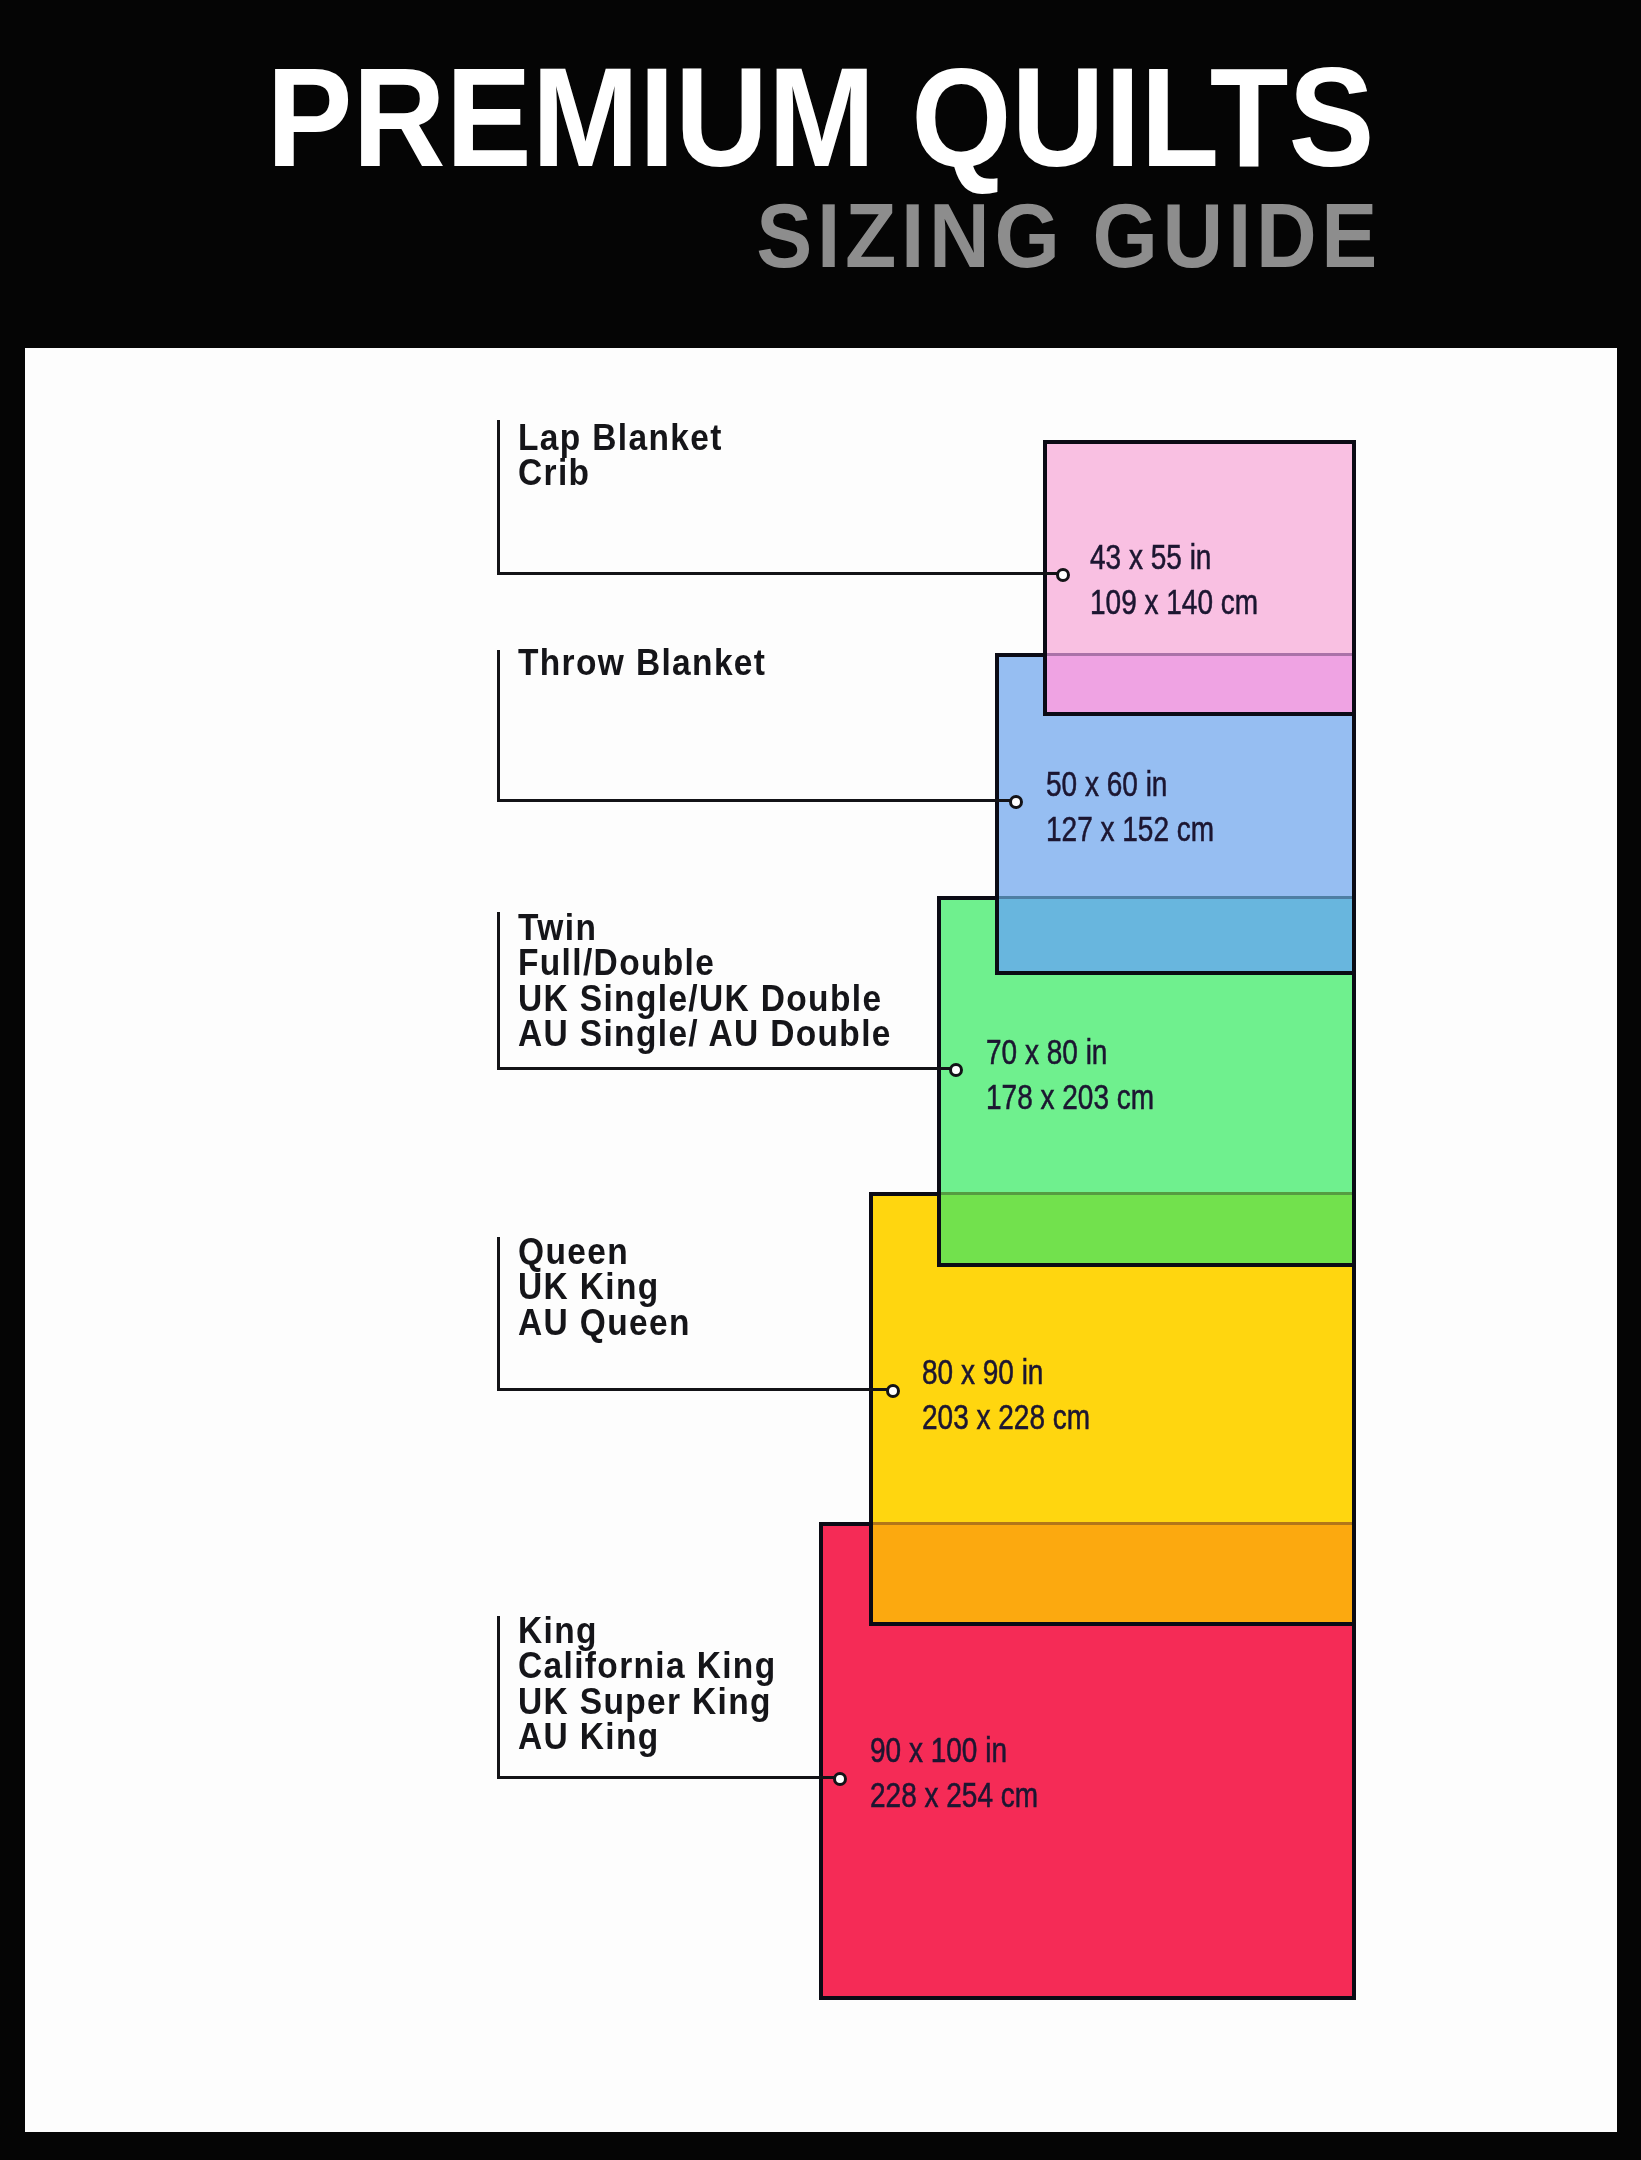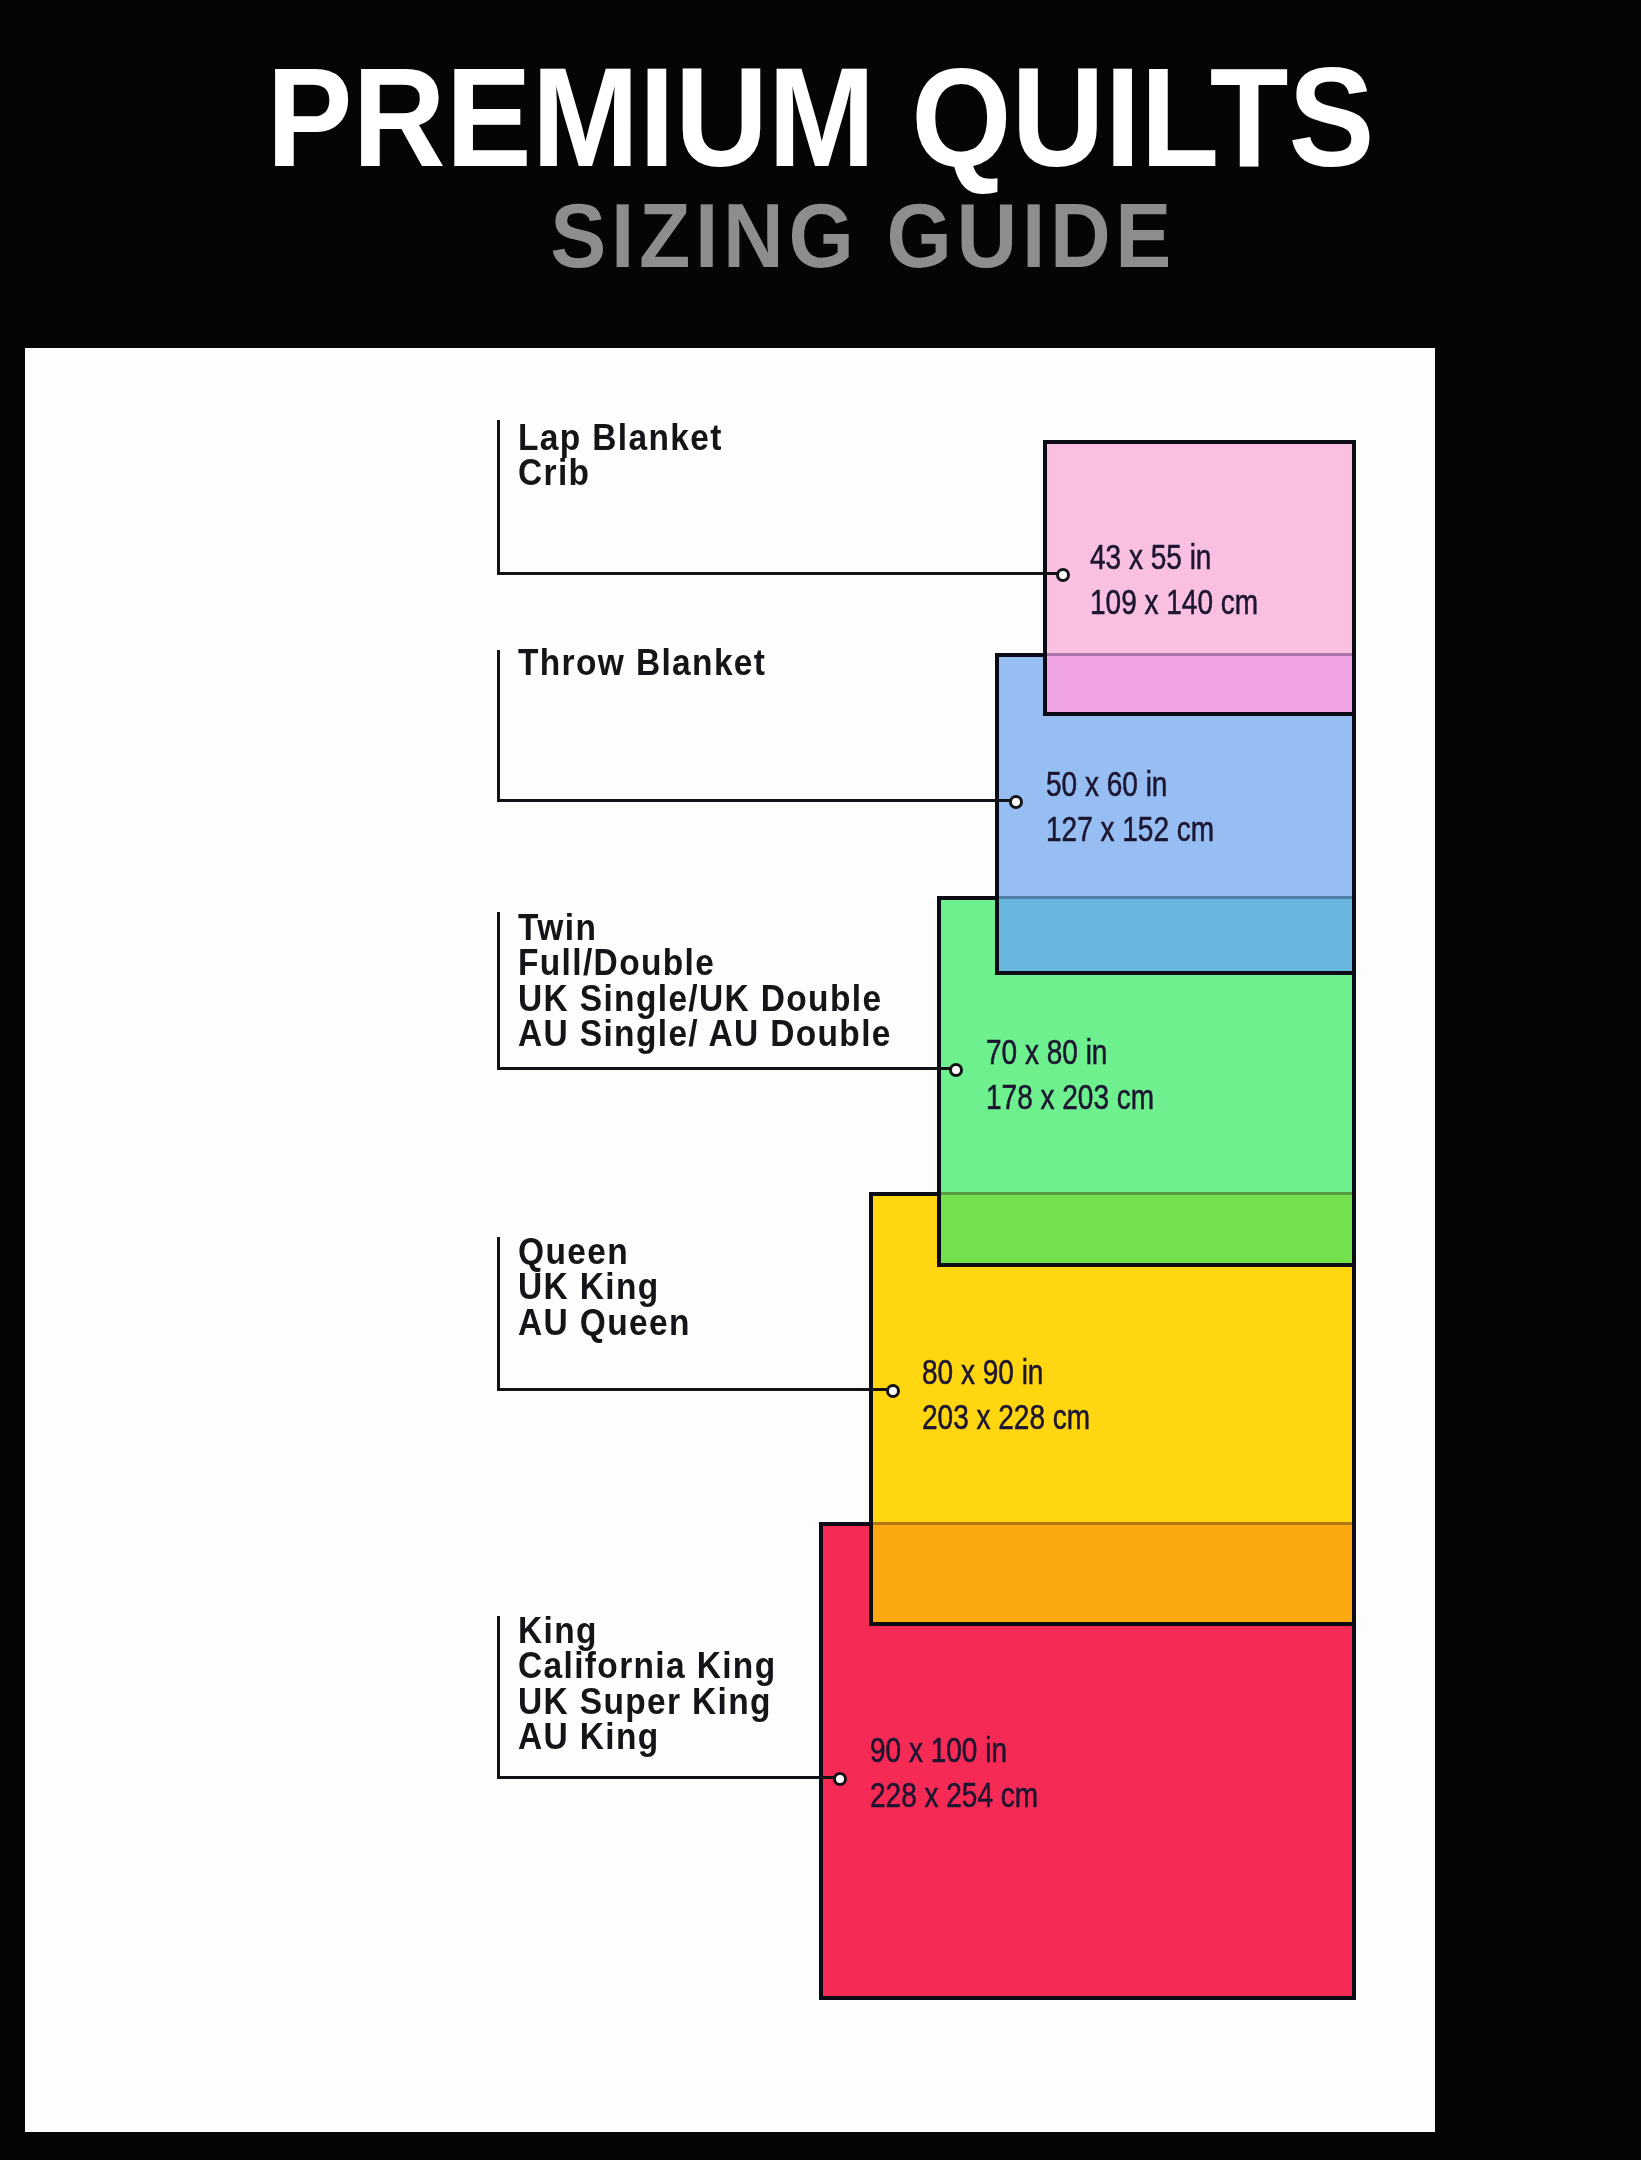--- a/index.html
+++ b/index.html
@@ -1,17 +1,17 @@
 <!DOCTYPE html>
 <html><head>
 <meta charset="utf-8">
 <style>
   html, body { margin: 0; padding: 0; }
   body { width: 1641px; height: 2160px; background: #050505; font-family: "Liberation Sans", sans-serif; }
-  #canvas { position: relative; width: 1435px; height: 2160px; background: #050505; overflow: hidden; }
+  #canvas { position: relative; width: 1641px; height: 2160px; background: #050505; overflow: hidden; }
   #panel { position: absolute; background: #fdfdfd; }
   .hdr-title { position: absolute; color: #ffffff; font-weight: bold; white-space: nowrap; }
   .hdr-sub { position: absolute; color: #8d8d8d; font-weight: bold; white-space: nowrap; }
   .rect { position: absolute; box-sizing: border-box; border: 4px solid #0b0b15; }
   .strip { position: absolute; left: 0; right: 0; bottom: 0; }
   .showline { position: absolute; left: 0; right: 0; height: 3px; background: rgba(25, 12, 45, 0.32); }
   .vline, .hline { position: absolute; background: #131317; }
   .dot { position: absolute; box-sizing: border-box; width: 14.5px; height: 14.5px; border-radius: 50%; border: 3.6px solid #131317; background: #ffffff; }
   .label { position: absolute; color: #151519; font-weight: bold; font-size: 37px; line-height: 35.5px; letter-spacing: 1.5px; white-space: nowrap; transform: scaleX(0.905); transform-origin: left top; }
   .dims { position: absolute; color: #1c1631; font-size: 35px; line-height: 45px; font-weight: 500; -webkit-text-stroke: 0.55px #1c1631; letter-spacing: 0px; white-space: nowrap; transform: scaleX(0.80); transform-origin: left top; }

